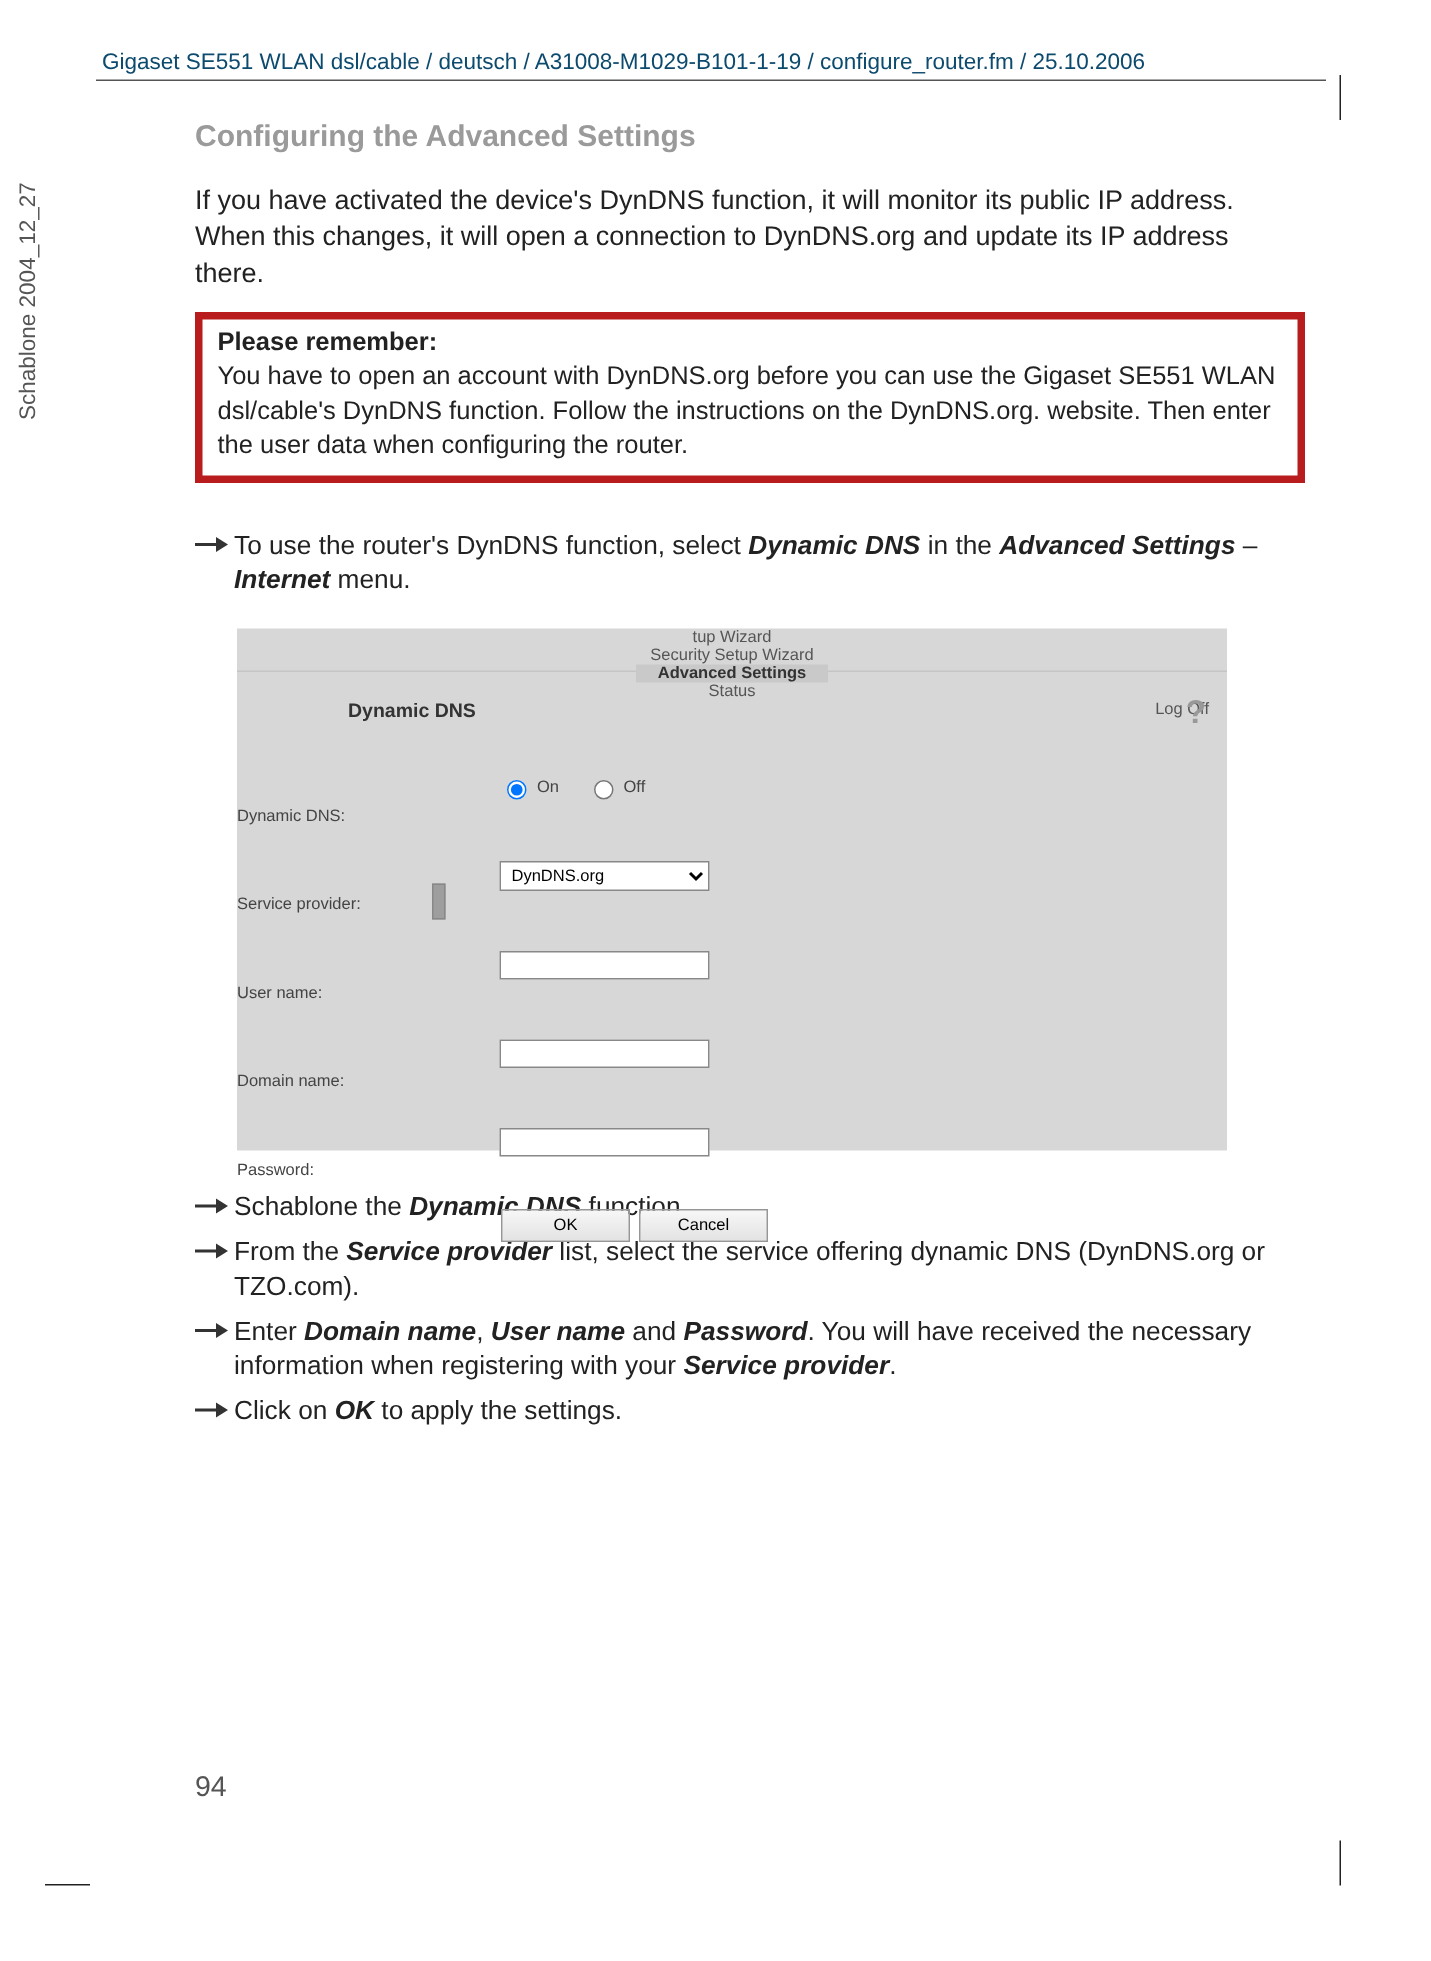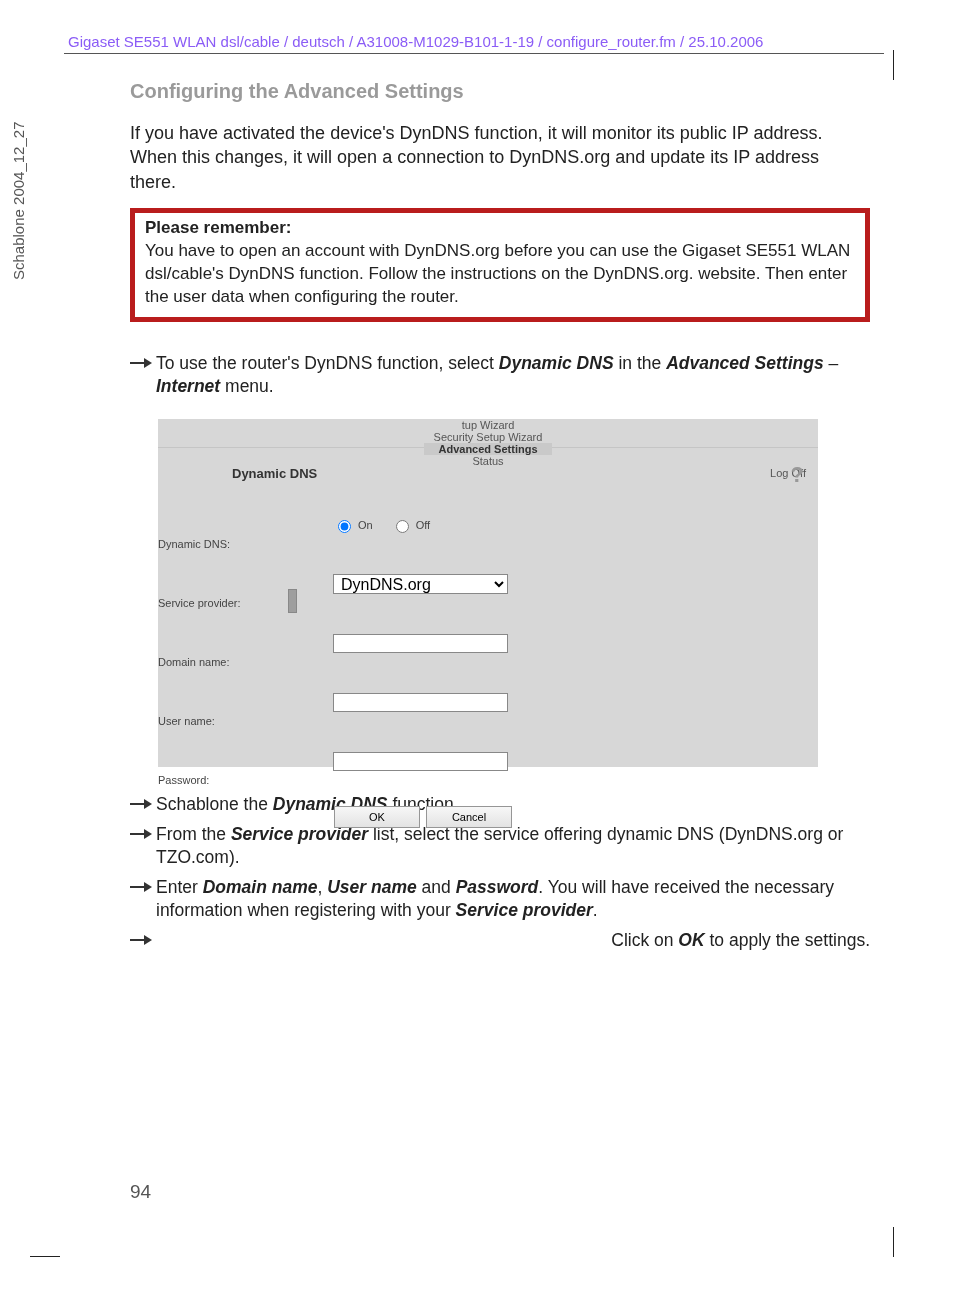--- a/index.html
+++ b/index.html
@@ -20,21 +20,21 @@
   }
   .crop-tr { top: 50px; right: 60px; border-right: 1px solid #222; }
   .crop-br { bottom: 50px; right: 60px; border-right: 1px solid #222; }
   .crop-bl2 { position:absolute; bottom:50px; left:30px; width:30px; border-bottom:1px solid #222;}
   .header-line {
     position: absolute;
     top: 33px;
     left: 64px;
     right: 70px;
     font-size: 15px;
-    color: #8b5cf6;
+    color: #0c4a6e;
     border-bottom: 1px solid #555;
     padding-bottom: 3px;
     padding-left: 4px;
   }
   .side-text {
     position: absolute;
     left: 10px;
     top: 280px;
     transform: rotate(-90deg);
     transform-origin: left top;
@@ -70,21 +70,21 @@
     margin-bottom: 2px;
   }
   .note-body {
     font-size: 17px;
     line-height: 1.35;
   }
   .arrow-row {
     display: flex;
     margin-top: 22px;
   }
-  .arrow-row + .arrow-row { margin-top: 6px; justify-content: space-between; }
+  .arrow-row + .arrow-row { margin-top: 6px; }
   .arrow {
     width: 26px;
     flex: 0 0 26px;
     margin-top: 4px;
   }
   .arrow svg { width: 22px; height: 14px; }
   .arrow-text {
     font-size: 17.5px;
     line-height: 1.35;
   }
@@ -138,23 +138,23 @@
     width: 165px;
     text-align: left;
     font-size: 11px;
     color: #444;
     padding-right: 10px;
     margin-top: 37px;
   }
   .radio-group { display: flex; align-items: flex-start; font-size: 11px; gap: 18px; }
   .radio-group label { display:flex; align-items:center; gap:4px; }
   .form-input, .form-select {
-    width: 175px;
+    width: 140px;
     height: 19px;
-    font-size: 16px;
+    font-size: 11px;
     border: 1px solid #888;
     background: #fff;
     box-sizing: border-box;
     padding: 0 3px;
   }
   .form-select { background: #fff; height: 20px; }
   .btn-row {
     display: flex;
     gap: 6px;
     margin-left: 176px;
@@ -245,26 +245,26 @@
       </div>
 
       <div class="form-row">
         <div class="form-label">Service provider:</div>
         <select class="form-select">
           <option>DynDNS.org</option>
         </select>
       </div>
 
       <div class="form-row">
+        <div class="form-label">User name:</div>
+        <input class="form-input" style="">
+      </div>
+
+      <div class="form-row">
         <div class="form-label">Domain name:</div>
-        <input class="form-input" style="">
-      </div>
-
-      <div class="form-row">
-        <div class="form-label">User name:</div>
         <input class="form-input" style="">
       </div>
 
       <div class="form-row">
         <div class="form-label">Password:</div>
         <input class="form-input" type="password" style="">
       </div>
 
       <div class="btn-row">
         <button class="btn">OK</button>

